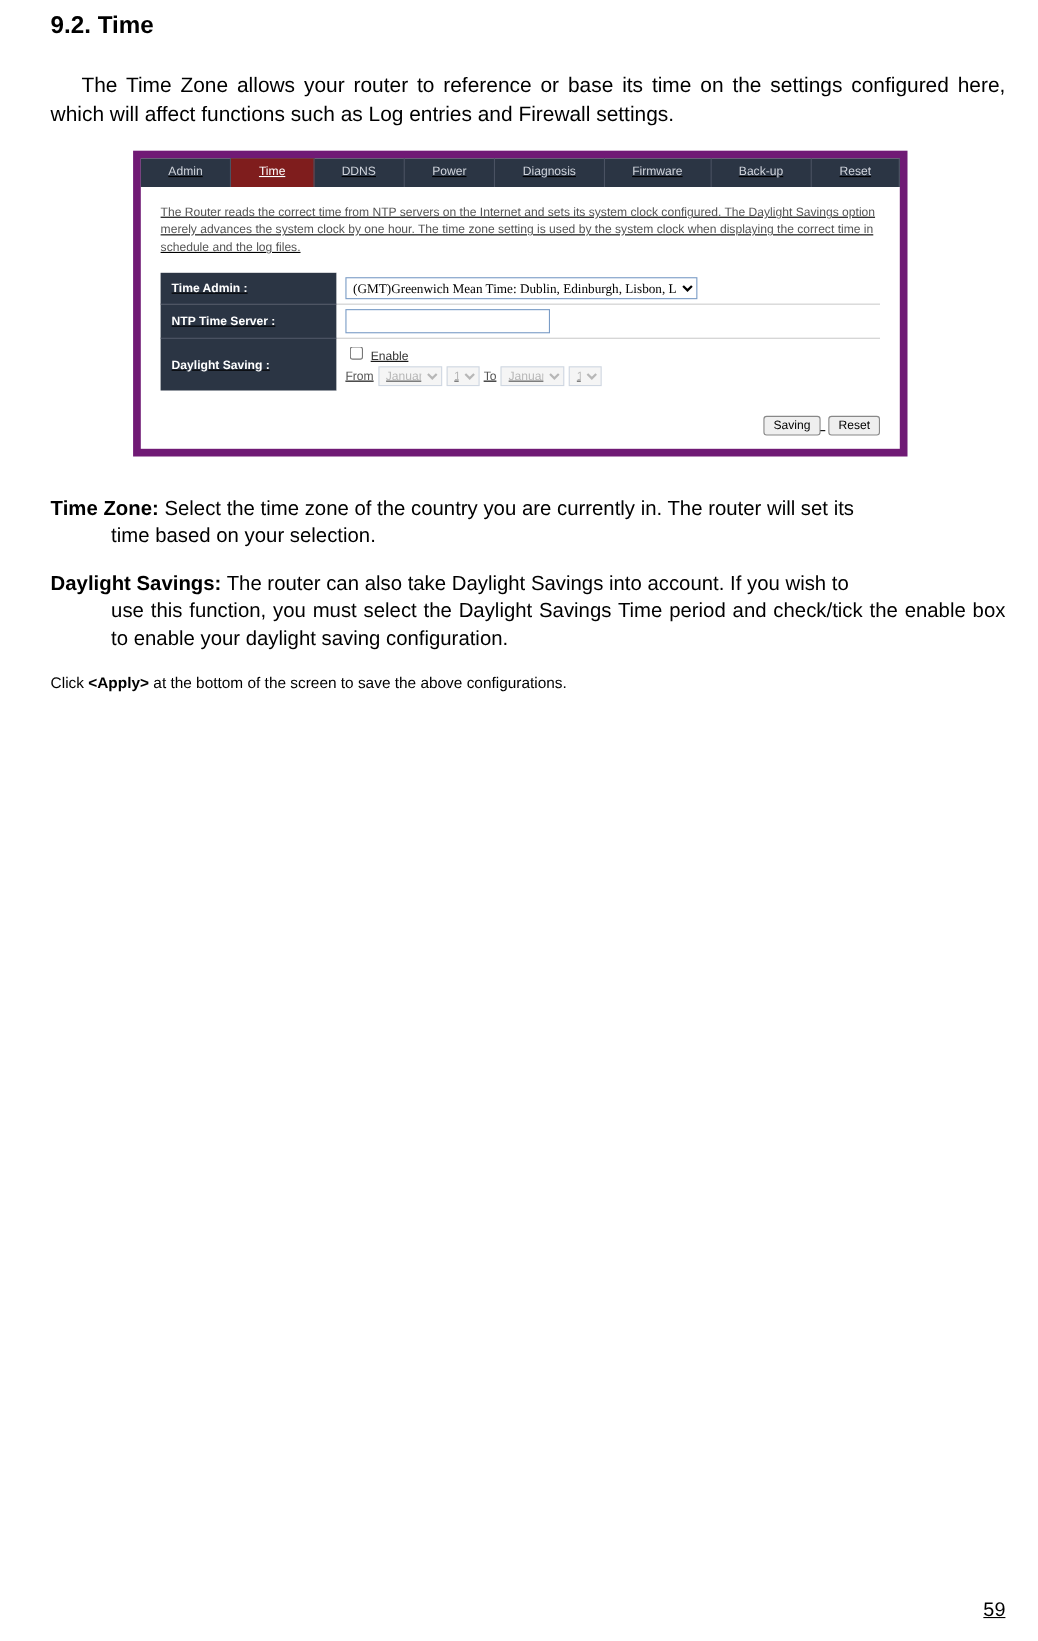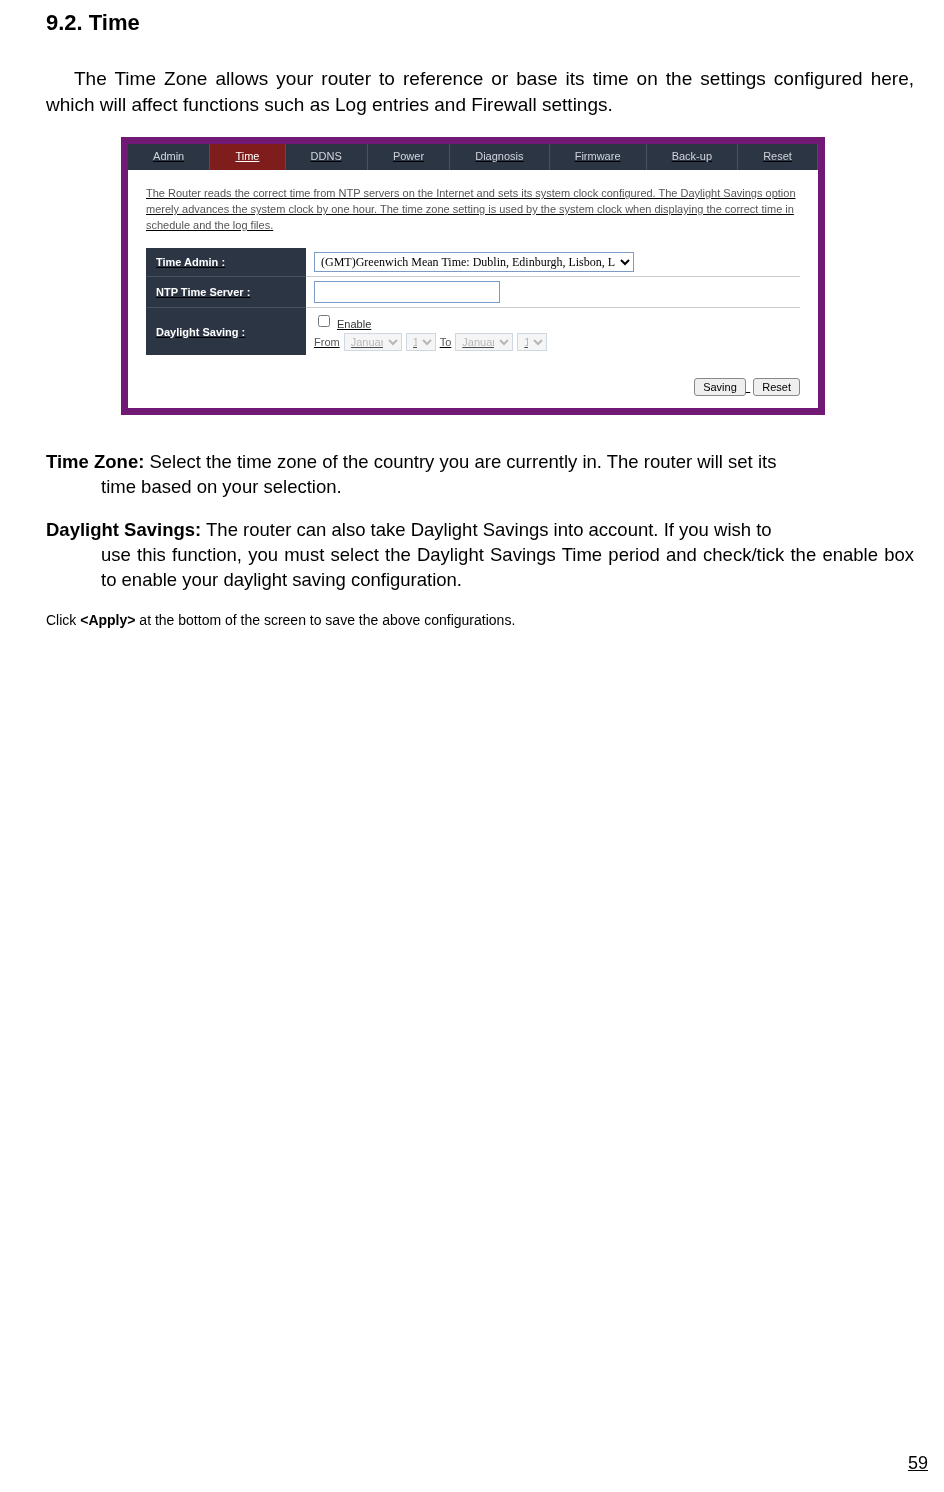--- a/index.html
+++ b/index.html
@@ -154,21 +154,21 @@
     padding-left: 55px;
   }
   .def-inline { font-weight: bold; }
   .closing {
     font-size: 14px;
     margin-top: 2px;
   }
   .page-number {
     position: absolute;
     bottom: 18px;
-    right: 16px;
+    right: 30px;
     font-size: 18px;
     text-decoration: underline;
   }
 </style>
 </head>
 <body>
 
 <div class="page">
   <h2 class="section-heading">9.2. Time</h2>
 

